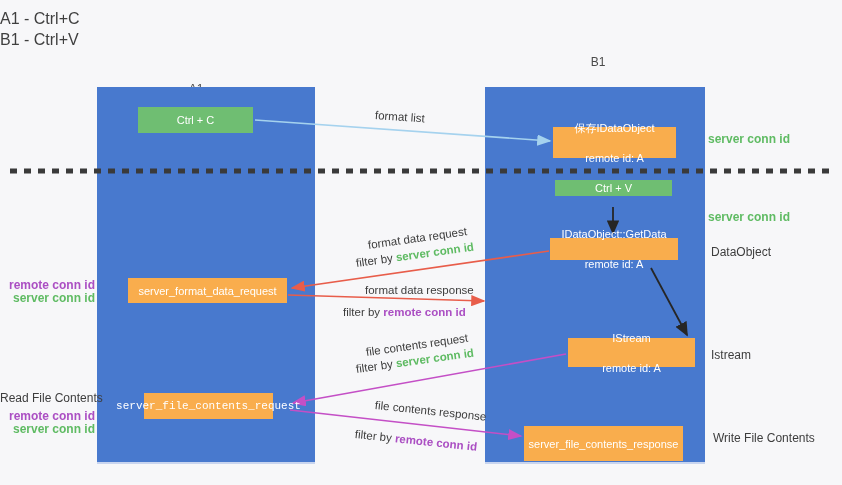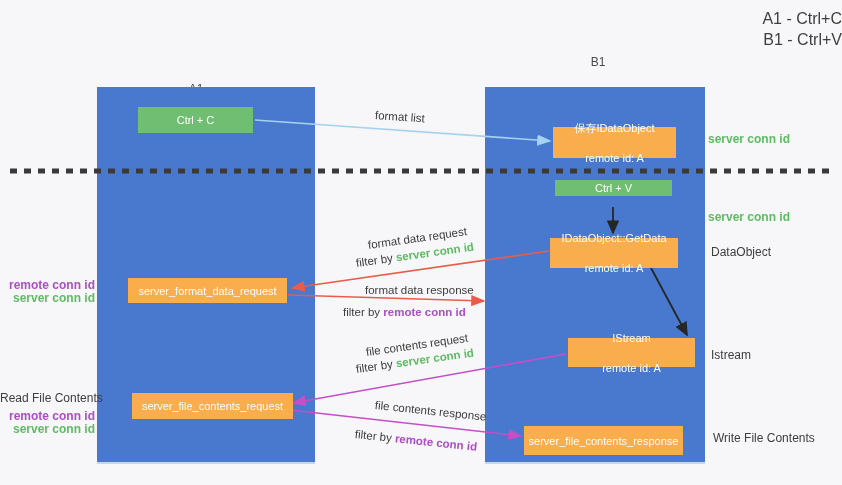--- a/index.html
+++ b/index.html
@@ -3,21 +3,21 @@
 <meta charset="utf-8">
 <style>
   html,body{margin:0;padding:0;}
   .canvas{
     position:relative;width:842px;height:485px;
     background:var(--background,#f7f7f9);
     font-family:"Liberation Sans","DejaVu Sans",sans-serif;
     overflow:hidden;color:var(--text-dark,#3d3d3d);
   }
   .abs{position:absolute;}
-  .title{width:100%;top:8px;text-align:right;font-size:16px;line-height:21px;color:#3f3f3f;}
+  .title{width:100%;top:8px;text-align:left;font-size:16px;line-height:21px;color:#3f3f3f;}
   .colhead{width:120px;text-align:center;font-size:12px;line-height:14px;color:#4a4a4a;}
   .col{background:var(--column-blue,#4879ce);border-bottom:2px solid #c9d5ef;}
   .node{display:flex;flex-direction:column;align-items:center;justify-content:center;
         text-align:left;color:#fff;font-size:11px;line-height:14px;}
   .green{background:var(--node-green,#6fbe72);}
   .orange{background:var(--node-orange,#f9ad4d);gap:16px;}
   .side{font-size:12px;line-height:13px;white-space:nowrap;}
   .bold-green{color:var(--label-green,#5fbb63);font-weight:bold;}
   .bold-purple{color:var(--label-purple,#ab4fc3);font-weight:bold;}
   .right-align{text-align:right;}
@@ -78,40 +78,40 @@
 
   <div class="abs node orange" style="left:553px;top:127px;width:123px;height:31px;">
     <div>保存IDataObject</div>
     <div>remote id: A</div>
   </div>
 
   <div class="abs node green" style="left:555px;top:180px;width:117px;height:16px;">
     <div>Ctrl + V</div>
   </div>
 
-  <div class="abs node orange" style="left:550px;top:238px;width:128px;height:30px;">
+  <div class="abs node orange" style="left:550px;top:238px;width:128px;height:22px;">
     <div>IDataObject::GetData</div>
     <div>remote id: A</div>
   </div>
 
   <div class="abs node orange" style="left:128px;top:278px;width:159px;height:25px;">
     <div>server_format_data_request</div>
   </div>
 
 
   <div class="abs node orange" style="left:568px;top:338px;width:127px;height:29px;">
     <div>IStream</div>
     <div>remote id: A</div>
   </div>
 
-  <div class="abs node orange" style="left:132px;top:393px;width:161px;height:26px;">
+  <div class="abs node orange" style="left:144px;top:393px;width:129px;height:26px;font-family:Liberation Mono, monospace;">
     <div>server_file_contents_request</div>
   </div>
 
-  <div class="abs node orange" style="left:524px;top:426px;width:159px;height:29px;">
+  <div class="abs node orange" style="left:524px;top:426px;width:159px;height:35px;">
     <div>server_file_contents_response</div>
   </div>
 
   <div class="abs side bold-green" style="left:708px;top:133px;">server conn id</div>
   <div class="abs side bold-green" style="left:708px;top:211px;">server conn id</div>
   <div class="abs side" style="left:711px;top:246px;">DataObject</div>
   <div class="abs side" style="left:711px;top:349px;">Istream</div>
   <div class="abs side" style="left:713px;top:432px;">Write File Contents</div>
 
   <div class="abs side right-align" style="left:8px;top:279px;width:87px;">

